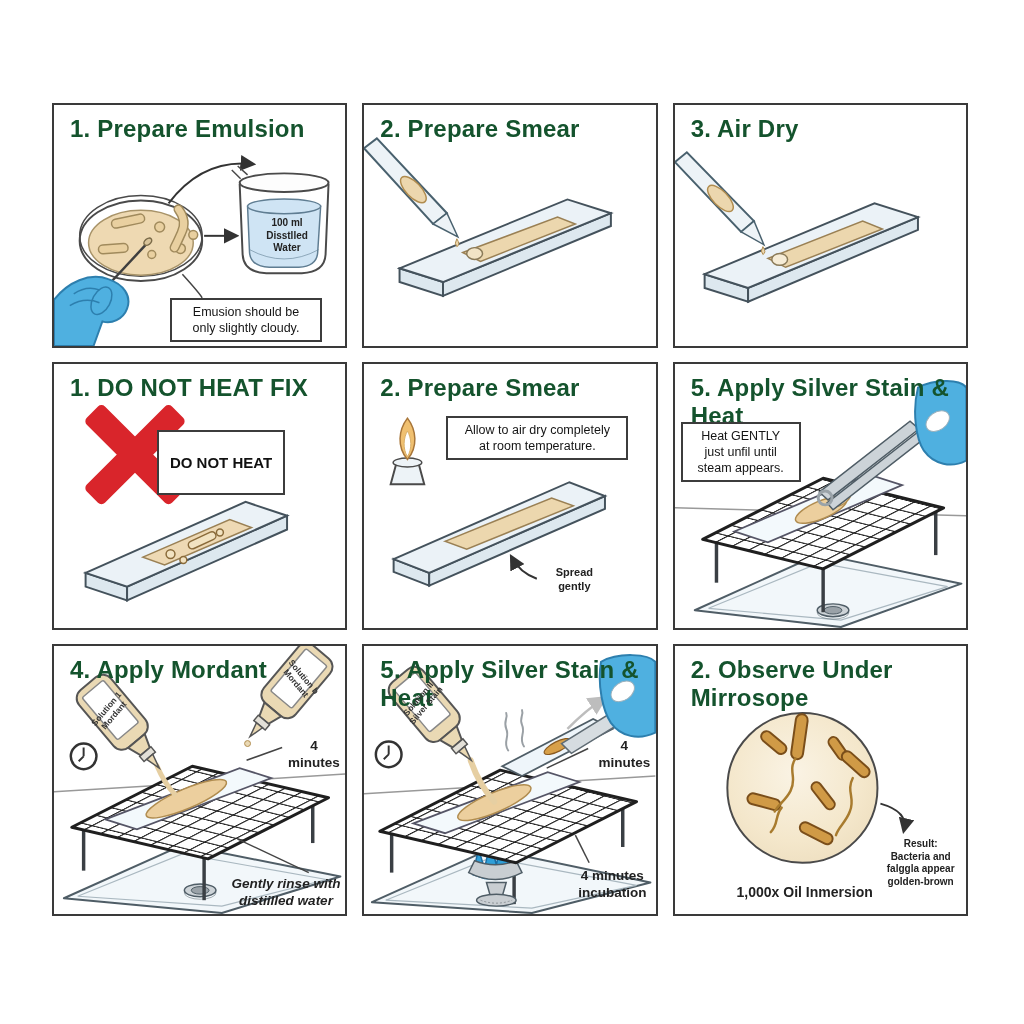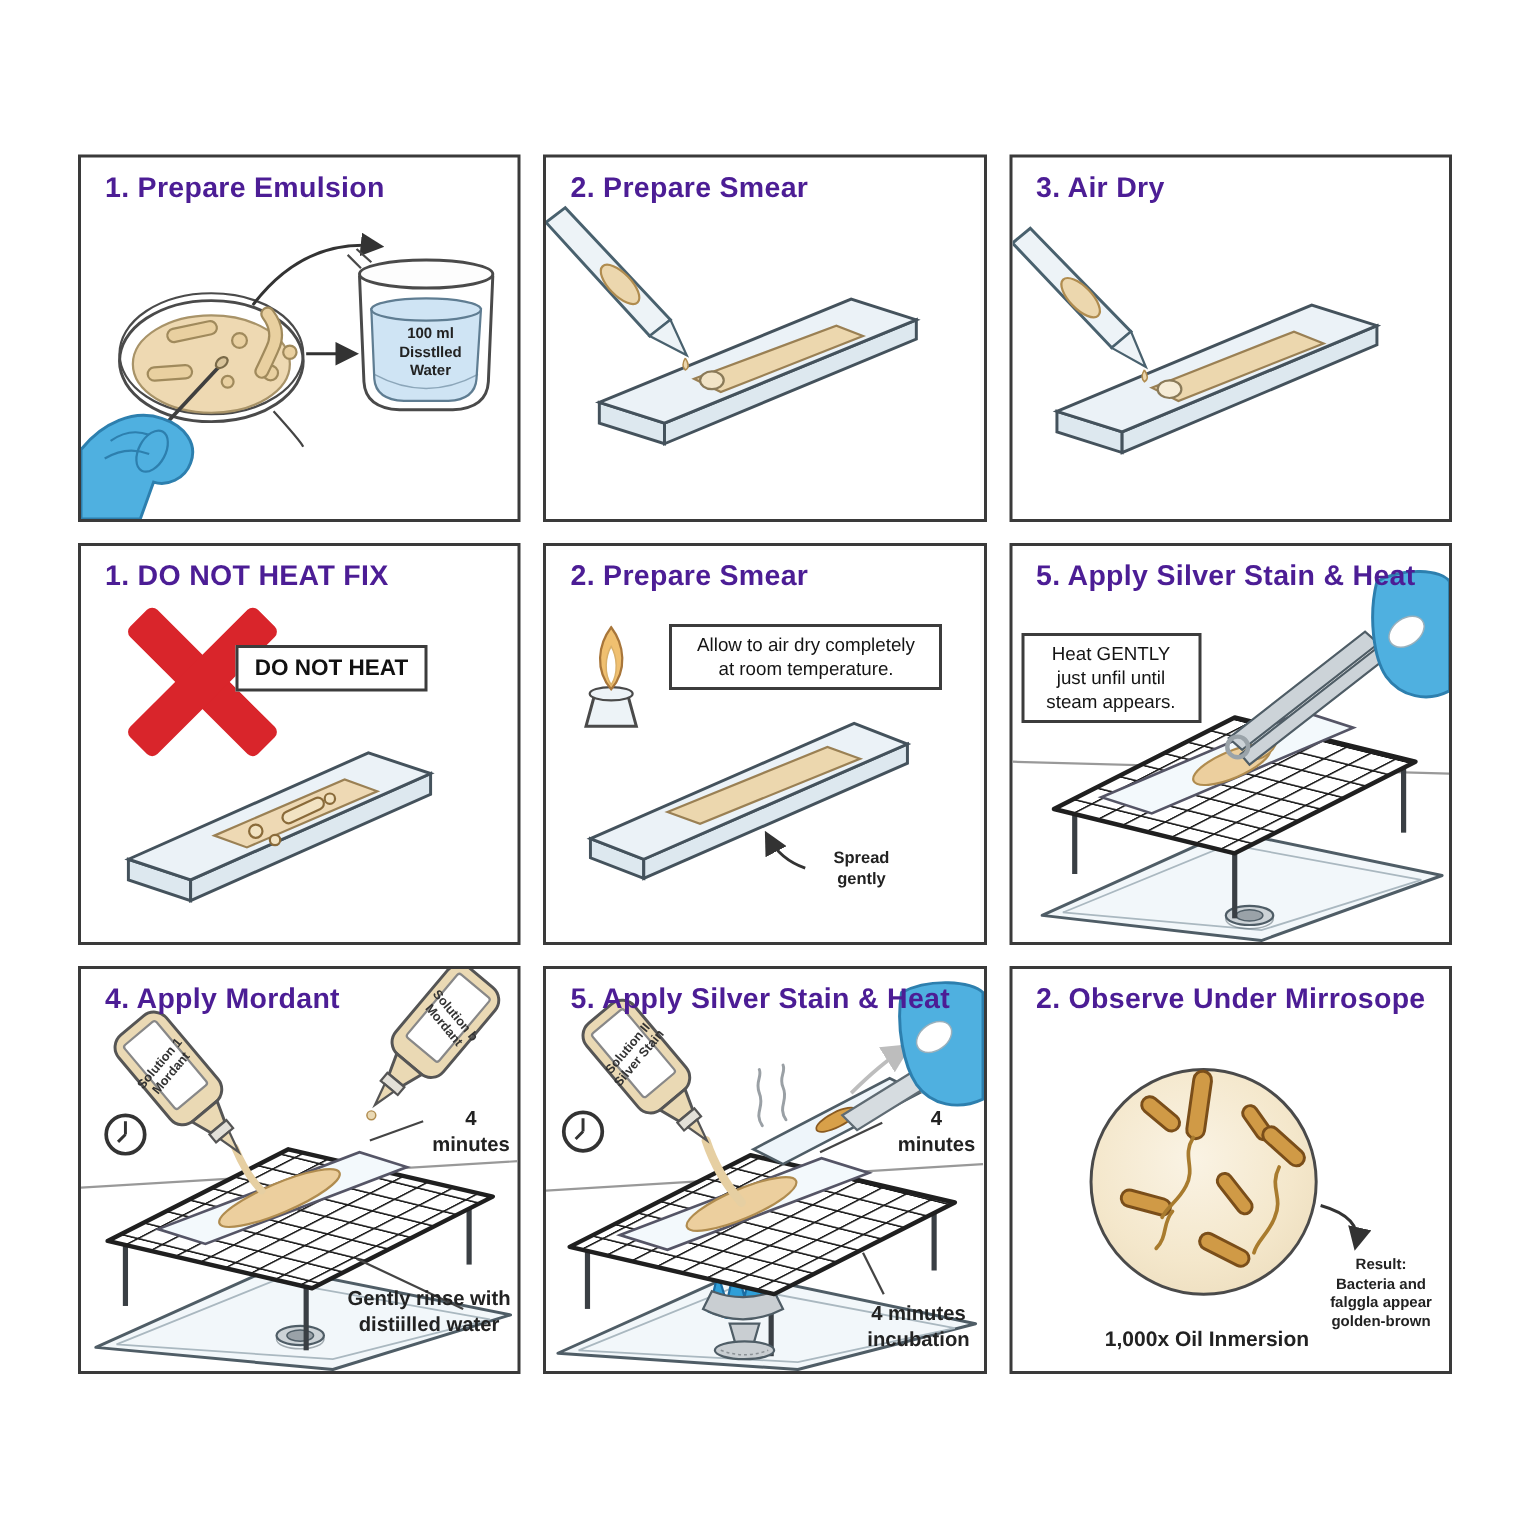--- a/index.html
+++ b/index.html
@@ -3,34 +3,34 @@
 <meta charset="utf-8">
 <style>
   html,body { margin:0; padding:0; background:#ffffff; }
   .canvas { position:relative; width:1024px; height:1024px; background:#fff;
             font-family:"Liberation Sans", sans-serif; color:#111; overflow:hidden; }
   .grid { position:absolute; left:52px; top:103px; width:916px;
           display:grid; grid-template-columns:repeat(3,1fr);
           grid-template-rows:245px 268px 272px; gap:14px 15px; }
   .panel { position:relative; border:2px solid #3a3a3a; background:#fff; overflow:hidden; }
   .panel svg.art { position:absolute; inset:0; width:100%; height:100%; }
-  .title { position:absolute; top:10px; left:16px; margin:0; font-size:19px; font-weight:bold;
-           color:#4c1d95; z-index:3; letter-spacing:.2px; }
+  .title { position:absolute; top:10px; left:16px; margin:0; font-size:24px; font-weight:bold;
+           color:#14532d; z-index:3; letter-spacing:.2px; }
   .notebox { position:absolute; border:2px solid #3c3c3c; background:#fff; padding:4px 8px;
              font-size:12.5px; line-height:1.28; color:#141414; white-space:pre-line;
              z-index:3; text-align:center; }
   .plain { position:absolute; font-size:13.5px; font-weight:600; color:#222;
            white-space:pre-line; z-index:3; text-align:center; line-height:1.25; }
   .beaker-label { position:absolute; font-size:10px; font-weight:700; text-align:center;
                   white-space:pre-line; line-height:1.25; z-index:3; color:#222; }
   .bottle-label { position:absolute; font-size:8.5px; font-weight:bold; text-align:center;
                   white-space:pre-line; line-height:1.2; z-index:3; color:#333;
                   width:60px; height:32px; display:flex; align-items:center; justify-content:center; }
   .warnbox { position:absolute; border:2px solid #3c3c3c; background:#fff; z-index:3;
-             font-size:15px; font-weight:600; text-align:center; padding:5px 4px; }
+             font-size:15px; font-weight:600; text-align:center; padding:22px 4px; }
   .hiddefs { position:absolute; width:0; height:0; }
 </style>
 </head>
 <body>
 
 <svg class="hiddefs" aria-hidden="true">
   <defs>
     <marker id="ah" markerWidth="8" markerHeight="8" viewBox="0 0 10 10" refX="7" refY="5" orient="auto">
       <path d="M0,0 L10,5 L0,10 Z" fill="#333"></path>
     </marker>
@@ -84,20 +84,22 @@
           <path d="M189,75 L180,66 M196,71 L186,62" stroke="#4a4a4a" stroke-width="1.5" fill="none"></path>
           <path d="M188,80 L191,152 Q192,170 215,171 L251,171 Q274,170 275,152 L278,80" fill="none" stroke="#4a4a4a" stroke-width="2"></path>
           <path d="M196,103 L198,150 Q199,164 218,165 L248,165 Q266,164 267,150 L270,103 Z" fill="#cfe4f4" stroke="#5f7d92" stroke-width="1.5"></path>
           <ellipse cx="233" cy="103" rx="37" ry="7.5" fill="#cfe4f4" stroke="#5f7d92" stroke-width="1.5"></ellipse>
           <path d="M198,147 Q233,166 268,147" fill="none" stroke="#5f7d92" stroke-width="1" opacity=".6"></path>
         </g>
       </svg>
       <div class="beaker-label" style="left:203px; top:112px; width:60px;">100 ml
 Disstlled
 Water</div>
+      <div class="notebox" style="left:116px; top:193px; width:132px;">Emusion should be
+only slightly cloudy.</div>
     </section>
 
     <section class="panel">
       <h3 class="title">2. Prepare Smear</h3>
       <svg class="art" viewBox="0 0 295 245" preserveAspectRatio="none">
         <g>
           <polygon points="36,166 36,180 80,194 80,180" fill="#dde8ef" stroke="#44525c" stroke-width="2"></polygon>
           <polygon points="80,194 250,123 250,110 80,180" fill="#dde8ef" stroke="#44525c" stroke-width="2"></polygon>
           <polygon points="36,166 206,96 250,110 80,180" fill="#ebf2f7" stroke="#44525c" stroke-width="2"></polygon>
           <polygon points="100,150 196,114 214,121 118,159" fill="#ecd7ae" stroke="#9a8054" stroke-width="1.5"></polygon>
@@ -258,21 +260,21 @@
         </g>
         <circle cx="196" cy="99" r="3" fill="#ead9b4" stroke="#b08c4f" stroke-width="1"></circle>
         <path d="M231,103 L195,116" stroke="#444" stroke-width="1.5"></path>
         <path d="M186,196 L258,230" stroke="#444" stroke-width="1.5"></path>
       </svg>
       <div class="bottle-label" style="left:26px; top:50px; transform:rotate(-50deg);">Solution 1
 Mordant</div>
       <div class="bottle-label" style="left:216px; top:18px; transform:rotate(50deg);">Solution b
 Mordant</div>
       <div class="plain" style="left:229px; top:92px; width:62px;">4 minutes</div>
-      <div class="plain" style="left:172px; top:212px; width:120px;">Gently rinse with
+      <div class="plain" style="left:172px; top:230px; width:120px;font-style:italic;">Gently rinse with
 distiilled water</div>
     </section>
 
     <section class="panel">
       <h3 class="title">5. Apply Silver Stain &amp; Heat</h3>
       <svg class="art" viewBox="0 0 295 272" preserveAspectRatio="none">
         <path d="M0,150 L295,132" stroke="#999" stroke-width="1.5"></path>
         <g>
           <circle cx="25" cy="110" r="13" fill="#fff" stroke="#333" stroke-width="2.5"></circle>
           <path d="M25,110 L25,101 M25,110 L20,115" stroke="#333" stroke-width="2" fill="none"></path>

